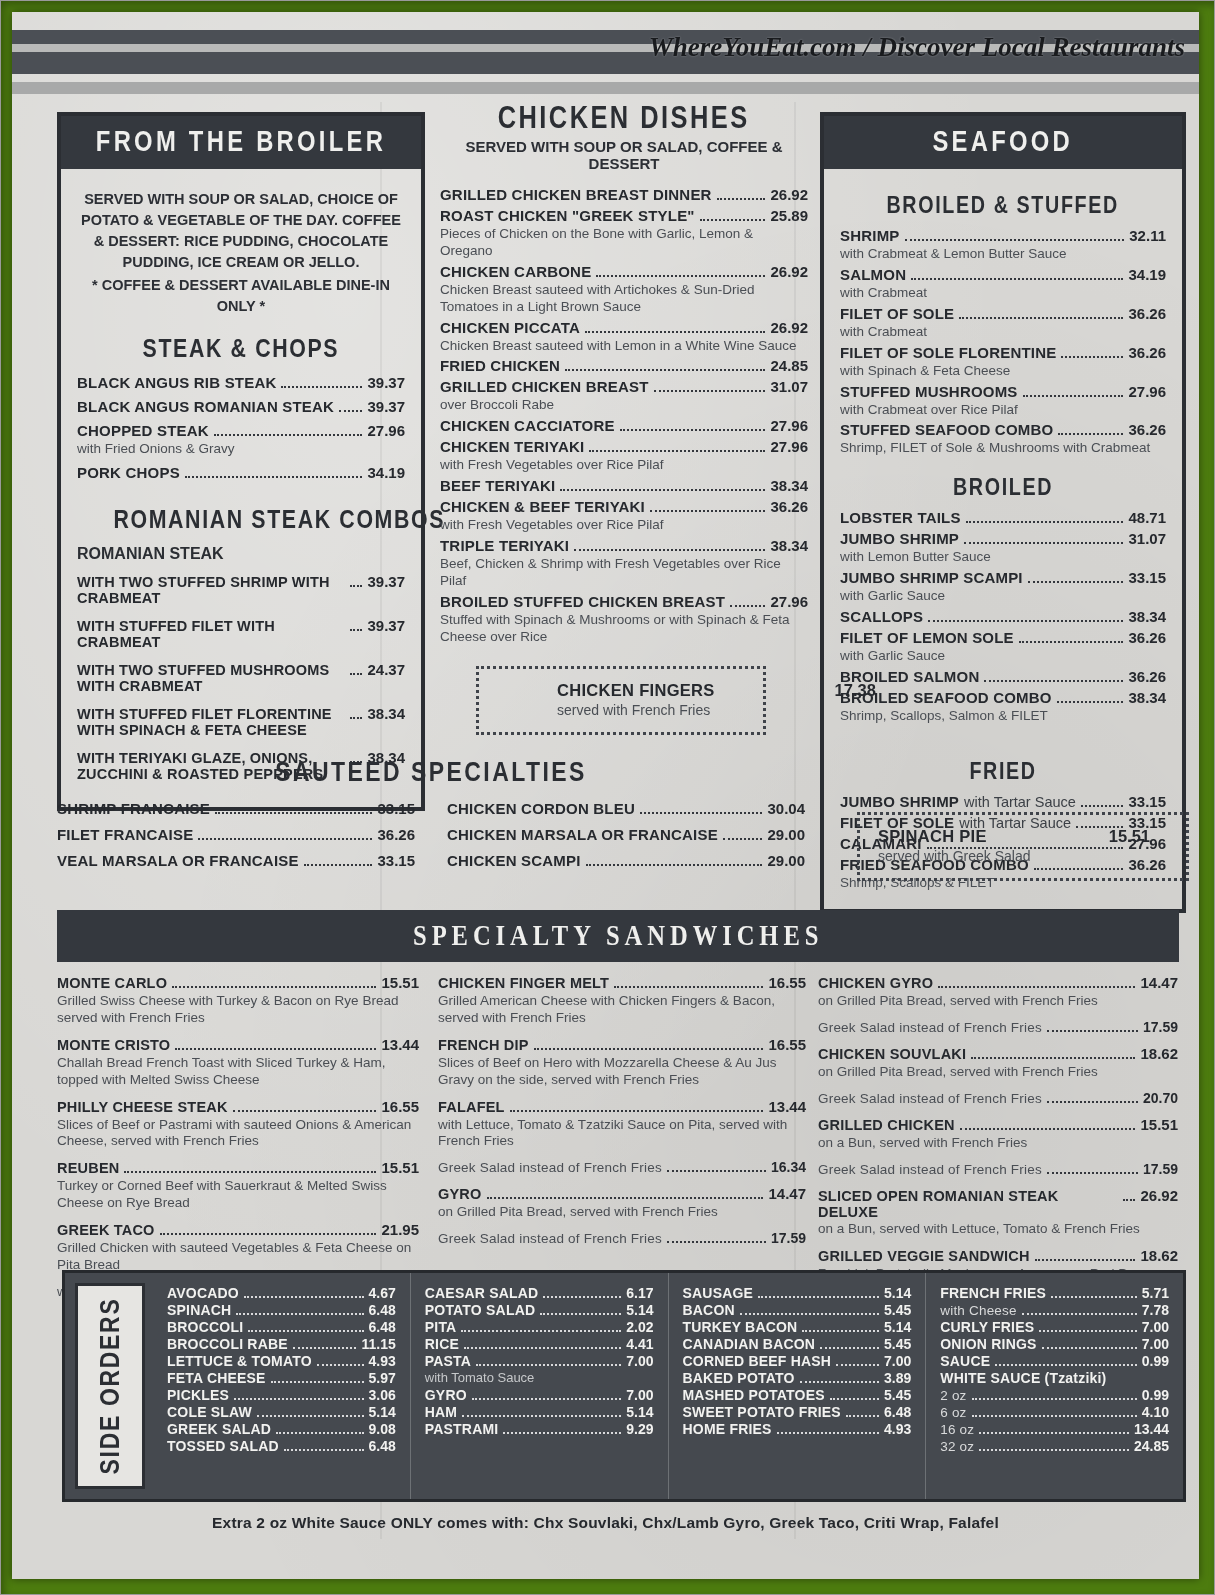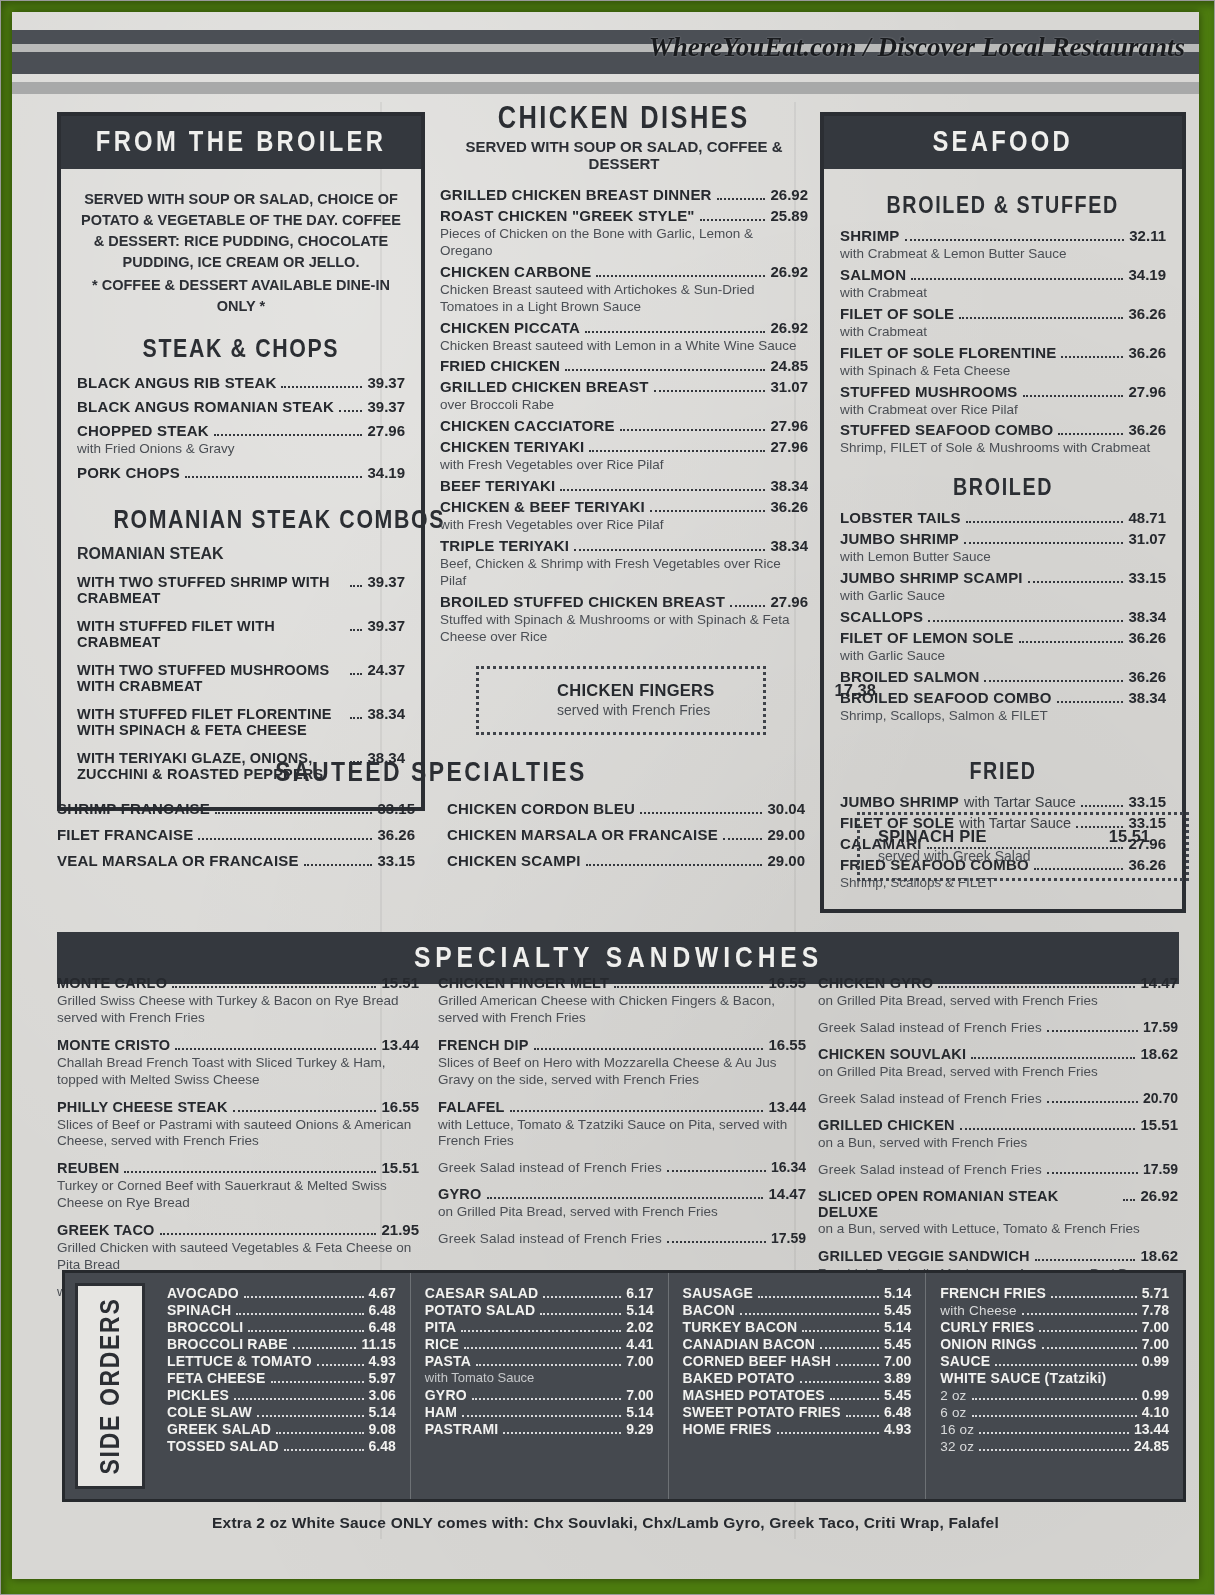--- a/index.html
+++ b/index.html
@@ -73,23 +73,23 @@
   .saut .mi{margin-bottom:8px;}
 
   .spin-box{position:absolute;left:845px;top:800px;width:290px;}
   .spin-box .dash-price{margin-right:18px;}
   .fingers{margin-top:20px;margin-left:36px;margin-right:42px;}
   .fingers .dash-price{margin-right:72px;}
   .fingers .dash-name{flex:0 0 auto;margin-right:120px;margin-left:60px;}
   .fingers .dash-desc{margin-left:60px;}
 
   
-  .sand-banner{position:absolute;left:45px;top:920px;width:1122px;background:#34383e;
+  .sand-banner{position:absolute;left:45px;top:898px;width:1122px;background:#34383e;
                color:#efefed;text-align:center;padding:8px 0 10px;font-weight:700;
-               font-size:30px;letter-spacing:6px;}
+               font-size:30px;letter-spacing:6px;font-family:Liberation Serif, serif;}
   .sands{position:absolute;top:962px;}
   .sands.c1{left:45px;width:362px;}
   .sands.c2{left:426px;width:368px;}
   .sands.c3{left:806px;width:360px;}
 
   
   .sides{position:absolute;left:50px;top:1258px;width:1118px;height:226px;
          background:#45494f;border:3px solid #26292d;display:flex;}
   .side-label{flex:0 0 64px;background:#e6e5e2;border:3px solid #2c2f34;margin:10px 8px 10px 10px;
               display:flex;align-items:center;justify-content:center;}

